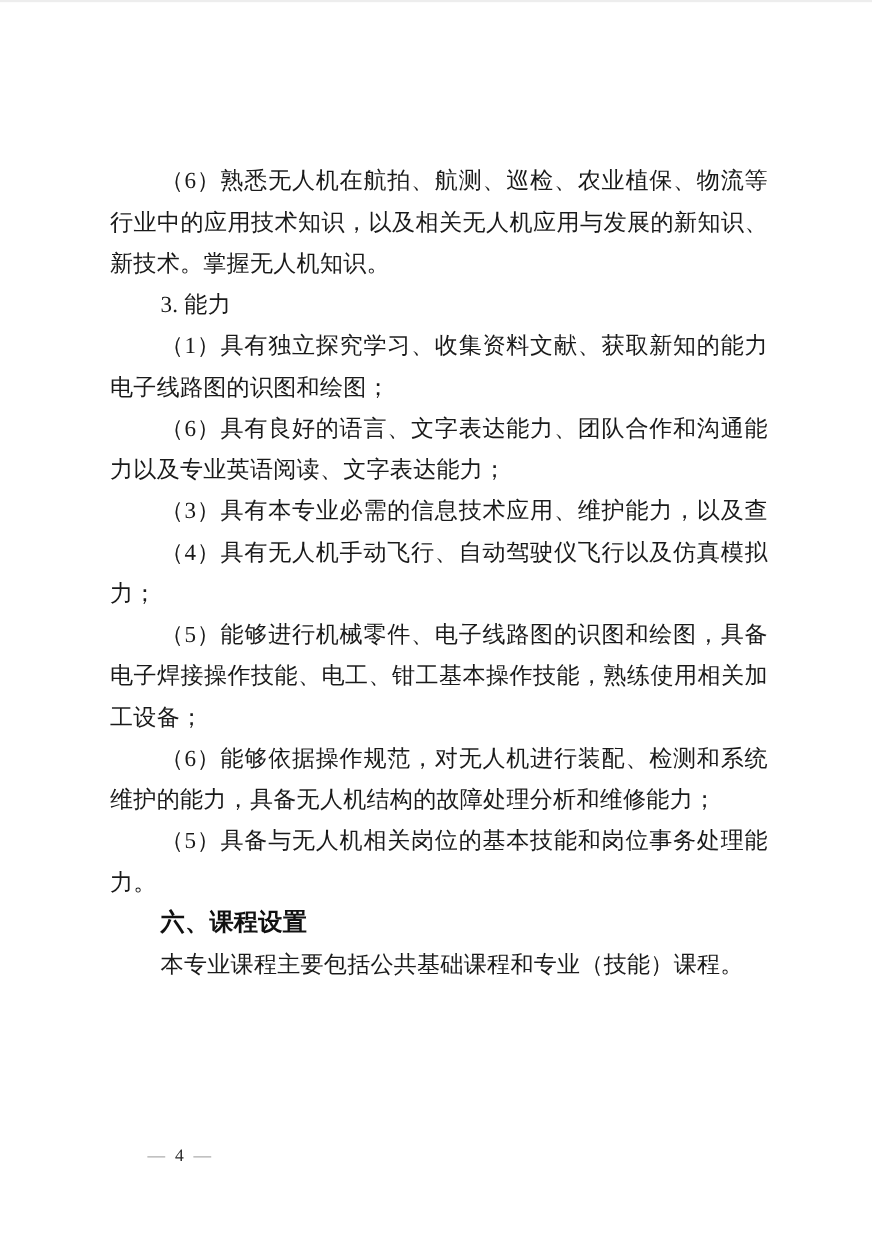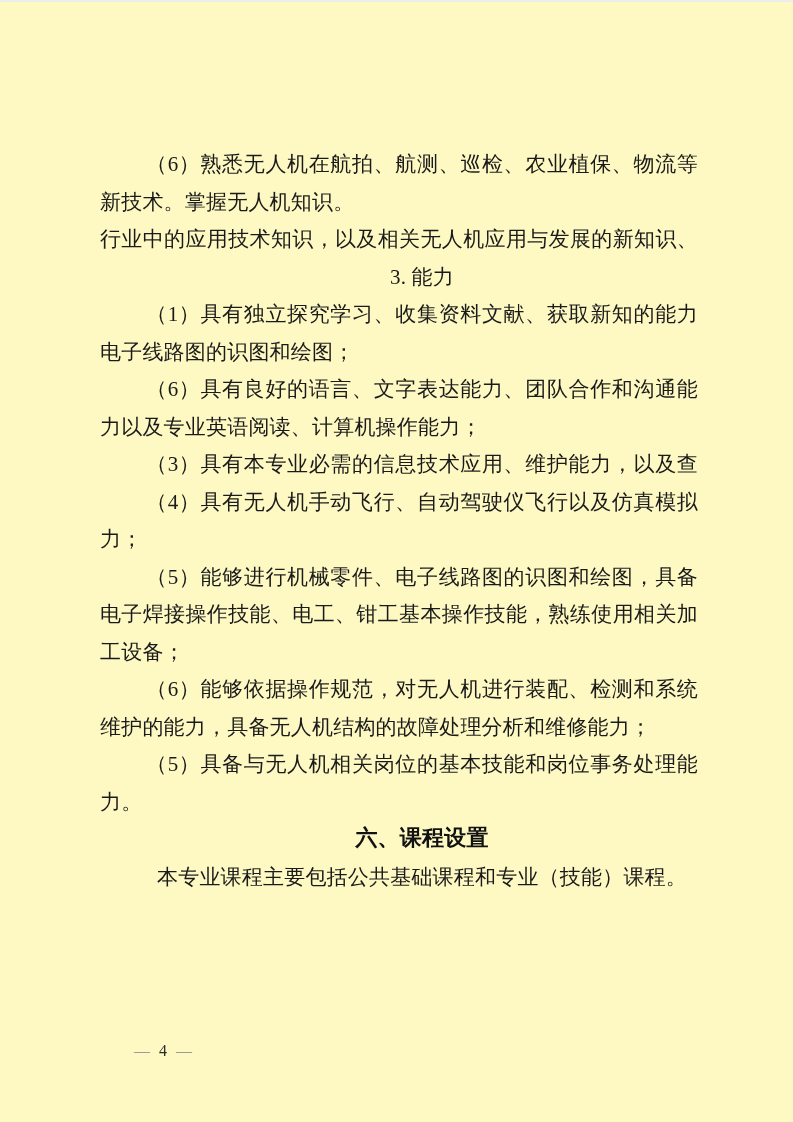--- a/index.html
+++ b/index.html
@@ -1,41 +1,41 @@
 <!DOCTYPE html>
 <html><head>
 <meta charset="utf-8">
 <style>
   html,body { margin:0; padding:0; background:#e8e8e8; }
   .page {
     position:relative;
     width:793px; height:1122px;
     margin:0 auto;
-    background:#fef9c3;
+    background:#ffffff;
     font-family:"Liberation Serif","DejaVu Serif",serif;
     overflow:hidden;
   }
   .top-edge {
     position:absolute; top:0; left:0; width:793px; height:2px;
     background:#ededed;
   }
   .content {
     position:absolute;
     left:100px; top:146px;
     width:598px;
   }
   .ln {
     height:37.5px;
     line-height:37.5px;
     font-size:21px;
     color:#1a1a1a;
     white-space:nowrap;
     letter-spacing:0.2px;
   }
-  .ind { padding-left:46px;text-align:center; }
+  .ind { padding-left:46px; }
   .just { text-align:justify; text-align-last:justify; }
   .head {
     font-family:Liberation Mono, monospace;
     font-weight:700;
     font-size:22px;
     color:#111111;
   }
   .footer {
     position:absolute;
     left:125px; top:1040px;
@@ -53,27 +53,27 @@
   .footer .num { color:#2a2a2a; }
 </style>
 </head>
 <body>
 
 <div class="page">
   <div class="top-edge"></div>
 
   <div class="content">
     <div class="ln ind just">（6）熟悉无人机在航拍、航测、巡检、农业植保、物流等</div>
+    <div class="ln just">行业中的应用技术知识，以及相关无人机应用与发展的新知识、</div>
     <div class="ln">新技术。掌握无人机知识。</div>
-    <div class="ln just">行业中的应用技术知识，以及相关无人机应用与发展的新知识、</div>
     <div class="ln ind">3. 能力</div>
     <div class="ln ind just">（1）具有独立探究学习、收集资料文献、获取新知的能力</div>
     <div class="ln">电子线路图的识图和绘图；</div>
     <div class="ln ind just">（6）具有良好的语言、文字表达能力、团队合作和沟通能</div>
-    <div class="ln">力以及专业英语阅读、计算机操作能力；</div>
+    <div class="ln">力以及专业英语阅读、文字表达能力；</div>
     <div class="ln ind just">（3）具有本专业必需的信息技术应用、维护能力，以及查</div>
     <div class="ln ind just">（4）具有无人机手动飞行、自动驾驶仪飞行以及仿真模拟</div>
     <div class="ln">力；</div>
     <div class="ln ind just">（5）能够进行机械零件、电子线路图的识图和绘图，具备</div>
     <div class="ln just">电子焊接操作技能、电工、钳工基本操作技能，熟练使用相关加</div>
     <div class="ln">工设备；</div>
     <div class="ln ind just">（6）能够依据操作规范，对无人机进行装配、检测和系统</div>
     <div class="ln">维护的能力，具备无人机结构的故障处理分析和维修能力；</div>
     <div class="ln ind just">（5）具备与无人机相关岗位的基本技能和岗位事务处理能</div>
     <div class="ln">力。</div>

